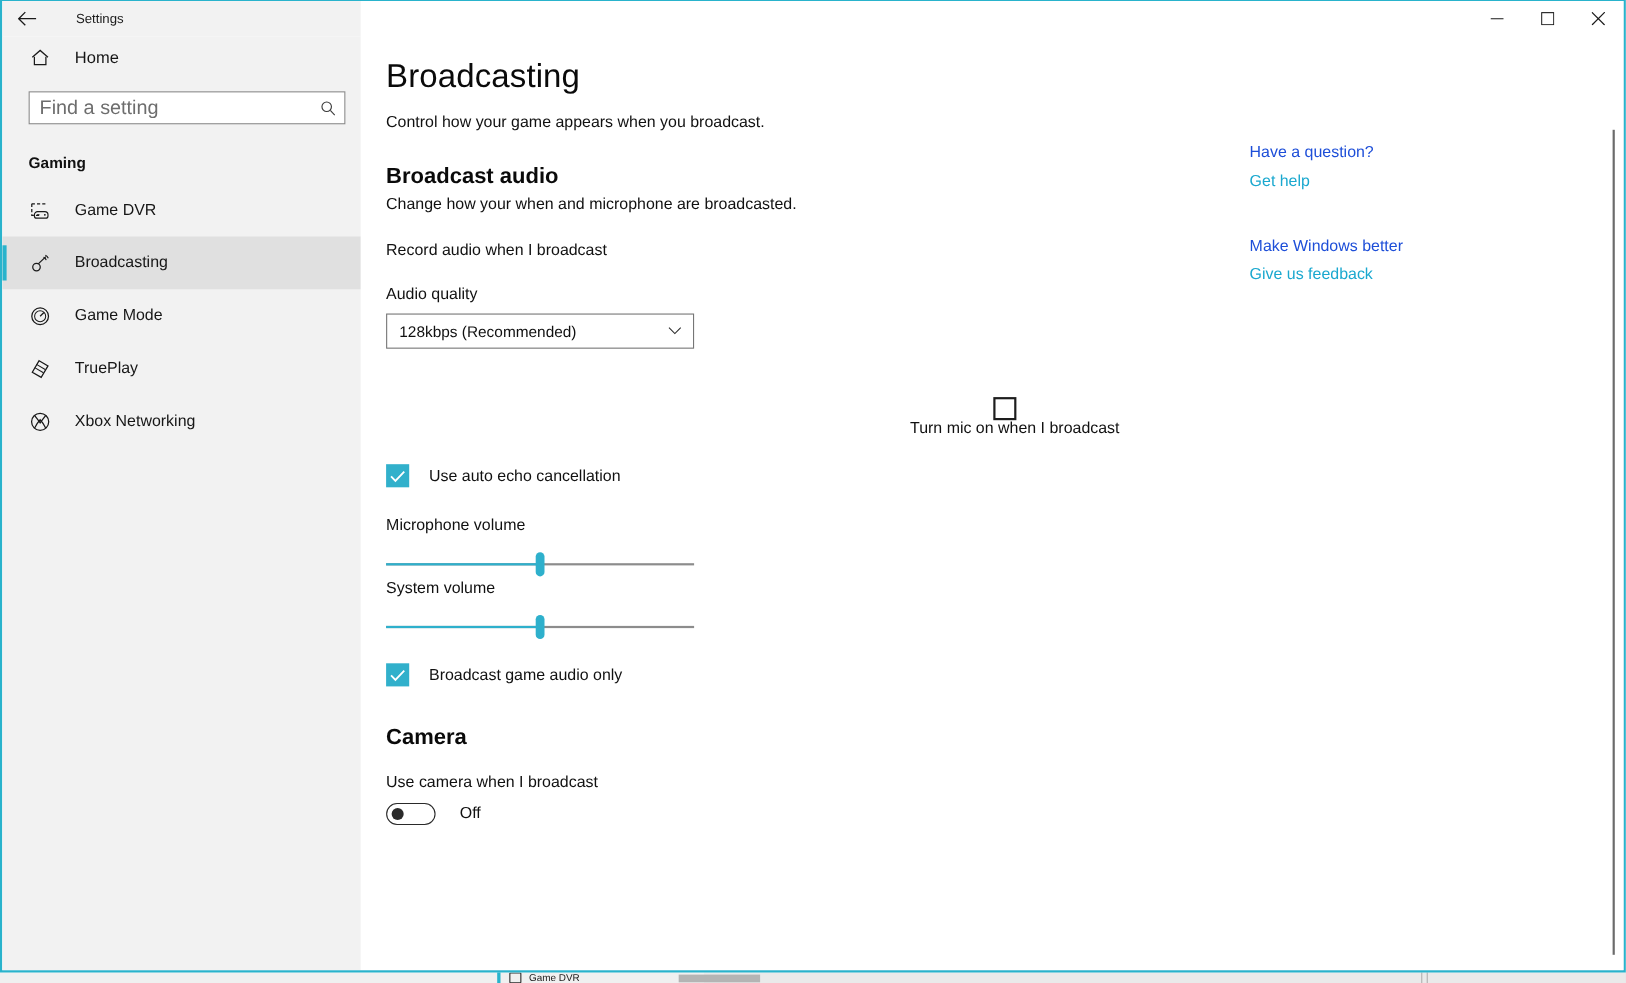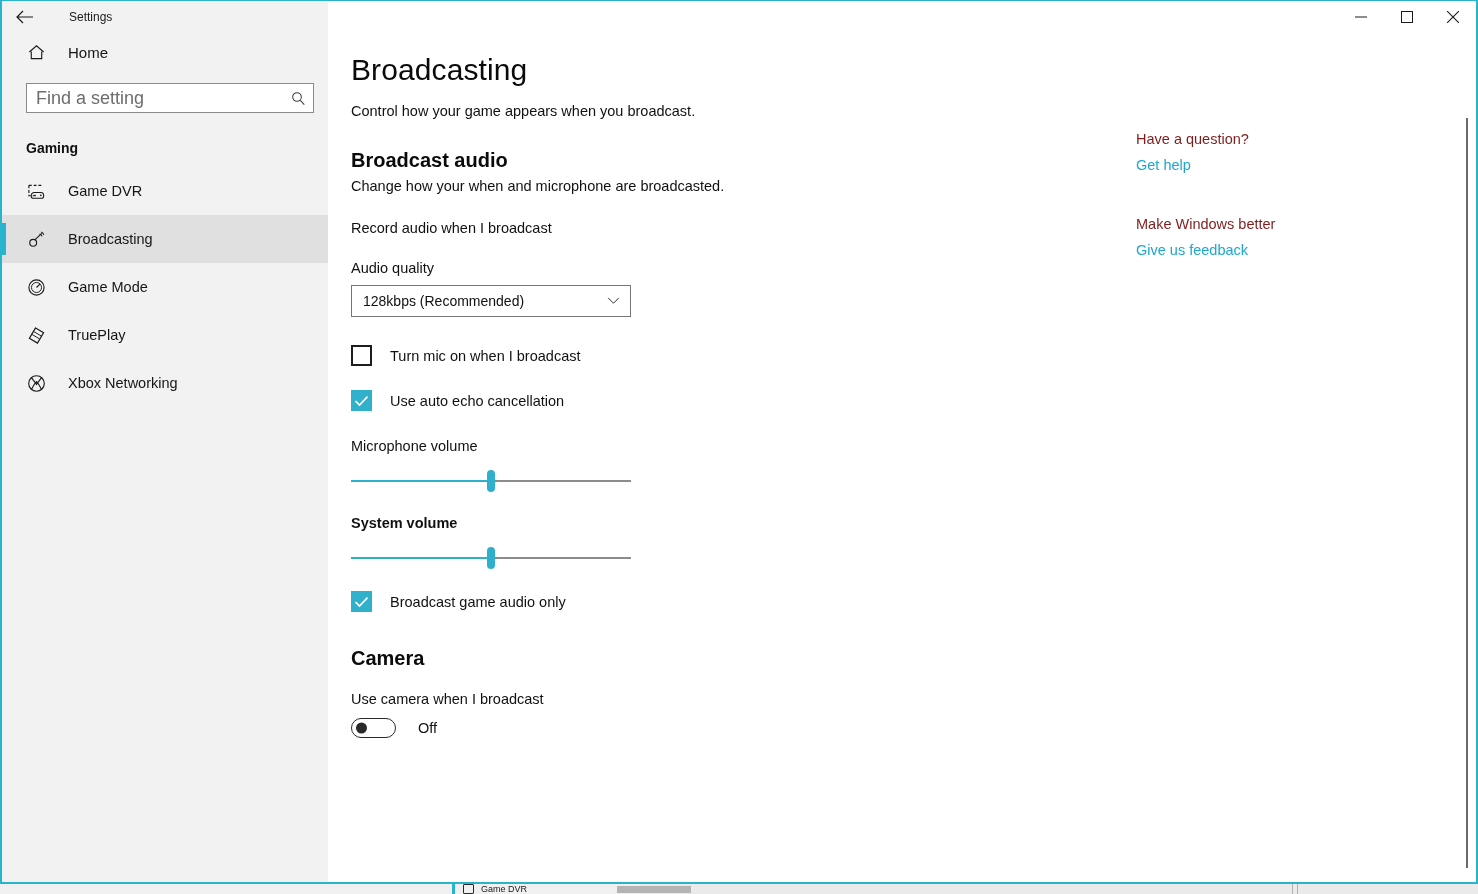--- a/index.html
+++ b/index.html
@@ -393,21 +393,21 @@
   
   #help-column {
     position: absolute;
     right: 110px;
     top: 98px;
     width: 230px;
   }
   .help-group { margin-bottom: 42px; }
   .help-title {
     font-size: 14.5px;
-    color: #7f1d1d;
+    color: #1d4ed8;
   }
   .help-link {
     display: inline-block;
     margin-top: 10px;
     font-size: 14.5px;
     color: #1aa8cf;
     text-decoration: none;
     cursor: pointer;
   }
 
@@ -584,21 +584,21 @@
           <div class="dropdown">
             <span>128kbps (Recommended)</span>
             <span class="dd-caret">
               <svg width="13" height="8" viewBox="0 0 14 9">
                 <path d="M1 1 L7 7 L13 1" fill="none" stroke="#2b2b2b" stroke-width="1.1"></path>
               </svg>
             </span>
           </div>
         </div>
 
-        <div class="check-row" style="margin-top:28px;">
+        <div class="check-row" style="margin-top:44px;flex-direction:column;">
           <span class="checkbox unchecked"></span>
           <span class="check-label">Turn mic on when I broadcast</span>
         </div>
 
         <div class="check-row" style="margin-top:24px;">
           <span class="checkbox checked">
             <svg width="15" height="12" viewBox="0 0 16 13">
               <path d="M1.5 6.5 L5.8 11 L14.5 1.8" fill="none" stroke="#ffffff" stroke-width="1.8"></path>
             </svg>
           </span>
@@ -607,21 +607,21 @@
 
         <div style="margin-top:27px;">
           <div class="field-label">Microphone volume</div>
           <div class="slider-wrap">
             <div class="slider-track"></div>
             <div class="slider-fill" style="width: 50%;"></div>
             <div class="slider-thumb" style="left: 50%;"></div>
           </div>
         </div>
 
-        <div style="margin-top:23px;font-weight:bold;">
+        <div style="margin-top:3px;">
           <div class="field-label">System volume</div>
           <div class="slider-wrap">
             <div class="slider-track"></div>
             <div class="slider-fill" style="width: 50%;"></div>
             <div class="slider-thumb" style="left: 50%;"></div>
           </div>
         </div>
 
         <div class="check-row" style="margin-top:22px;">
           <span class="checkbox checked">

